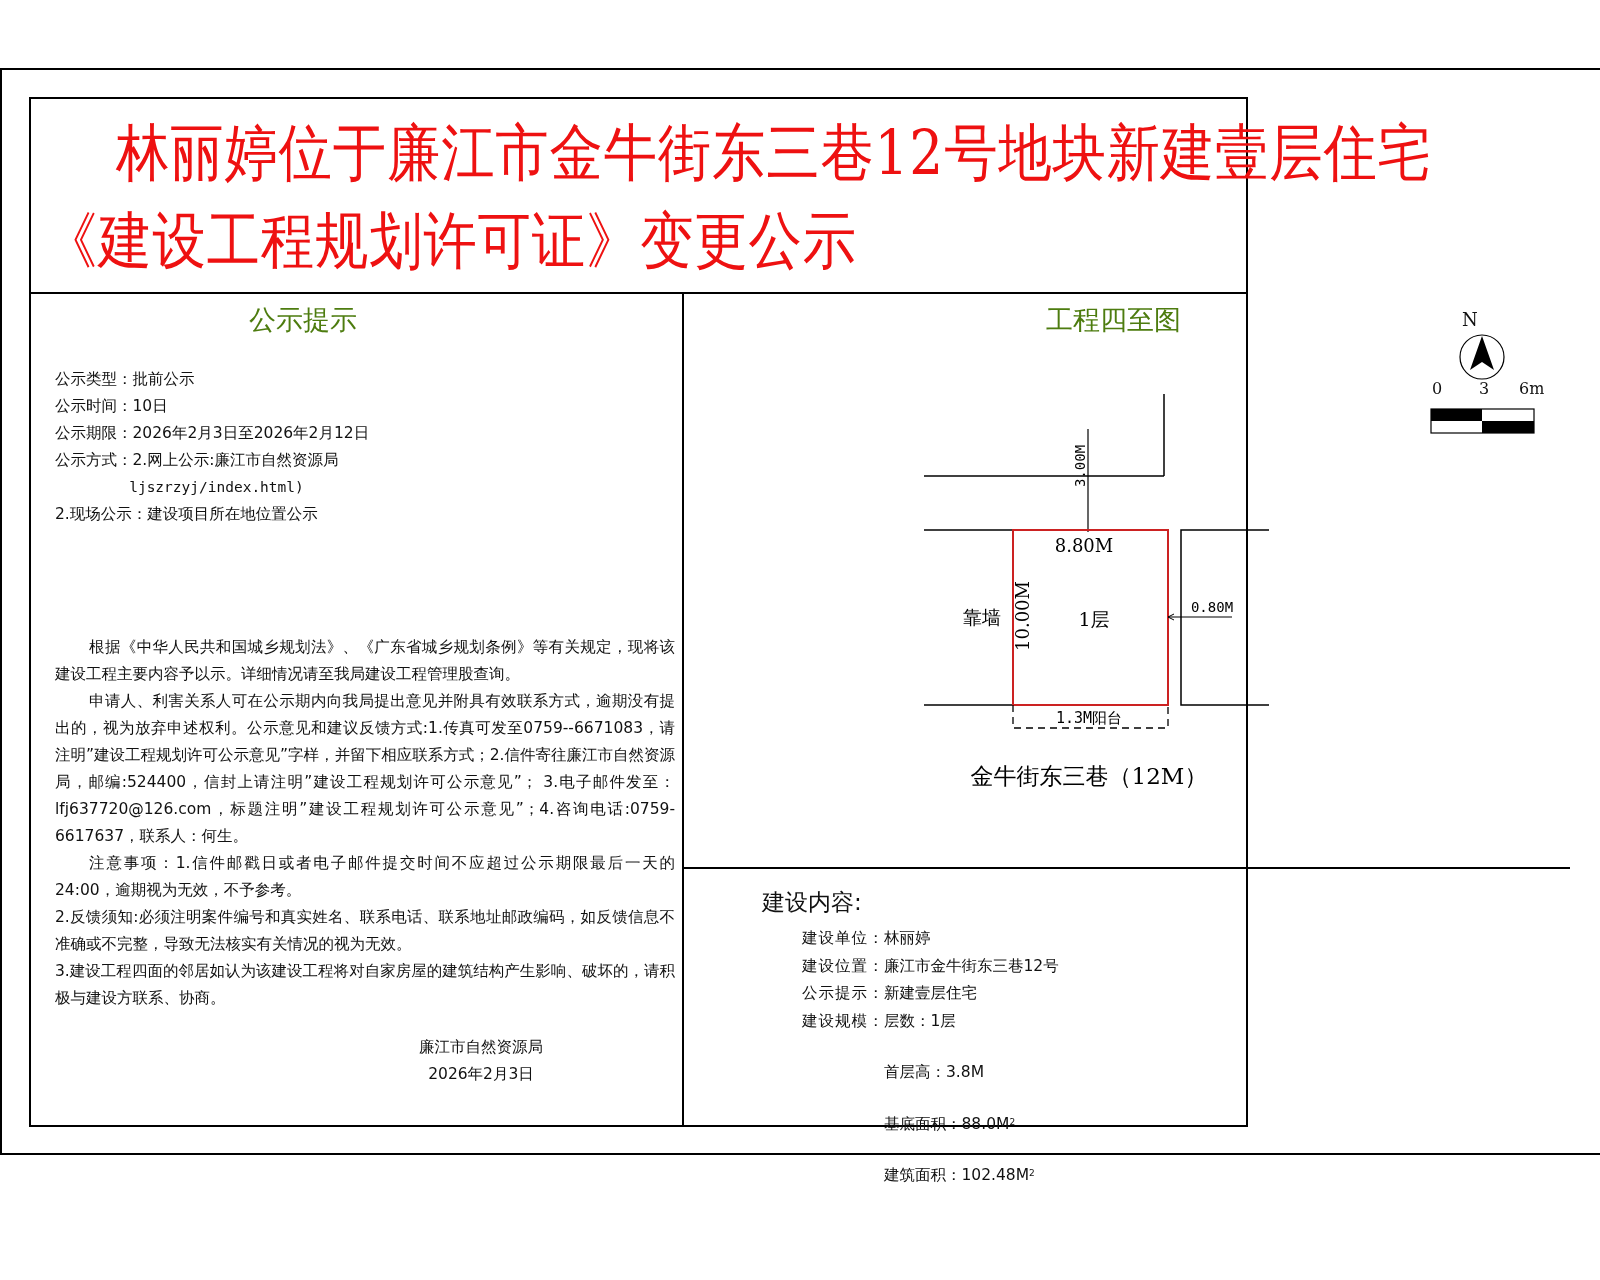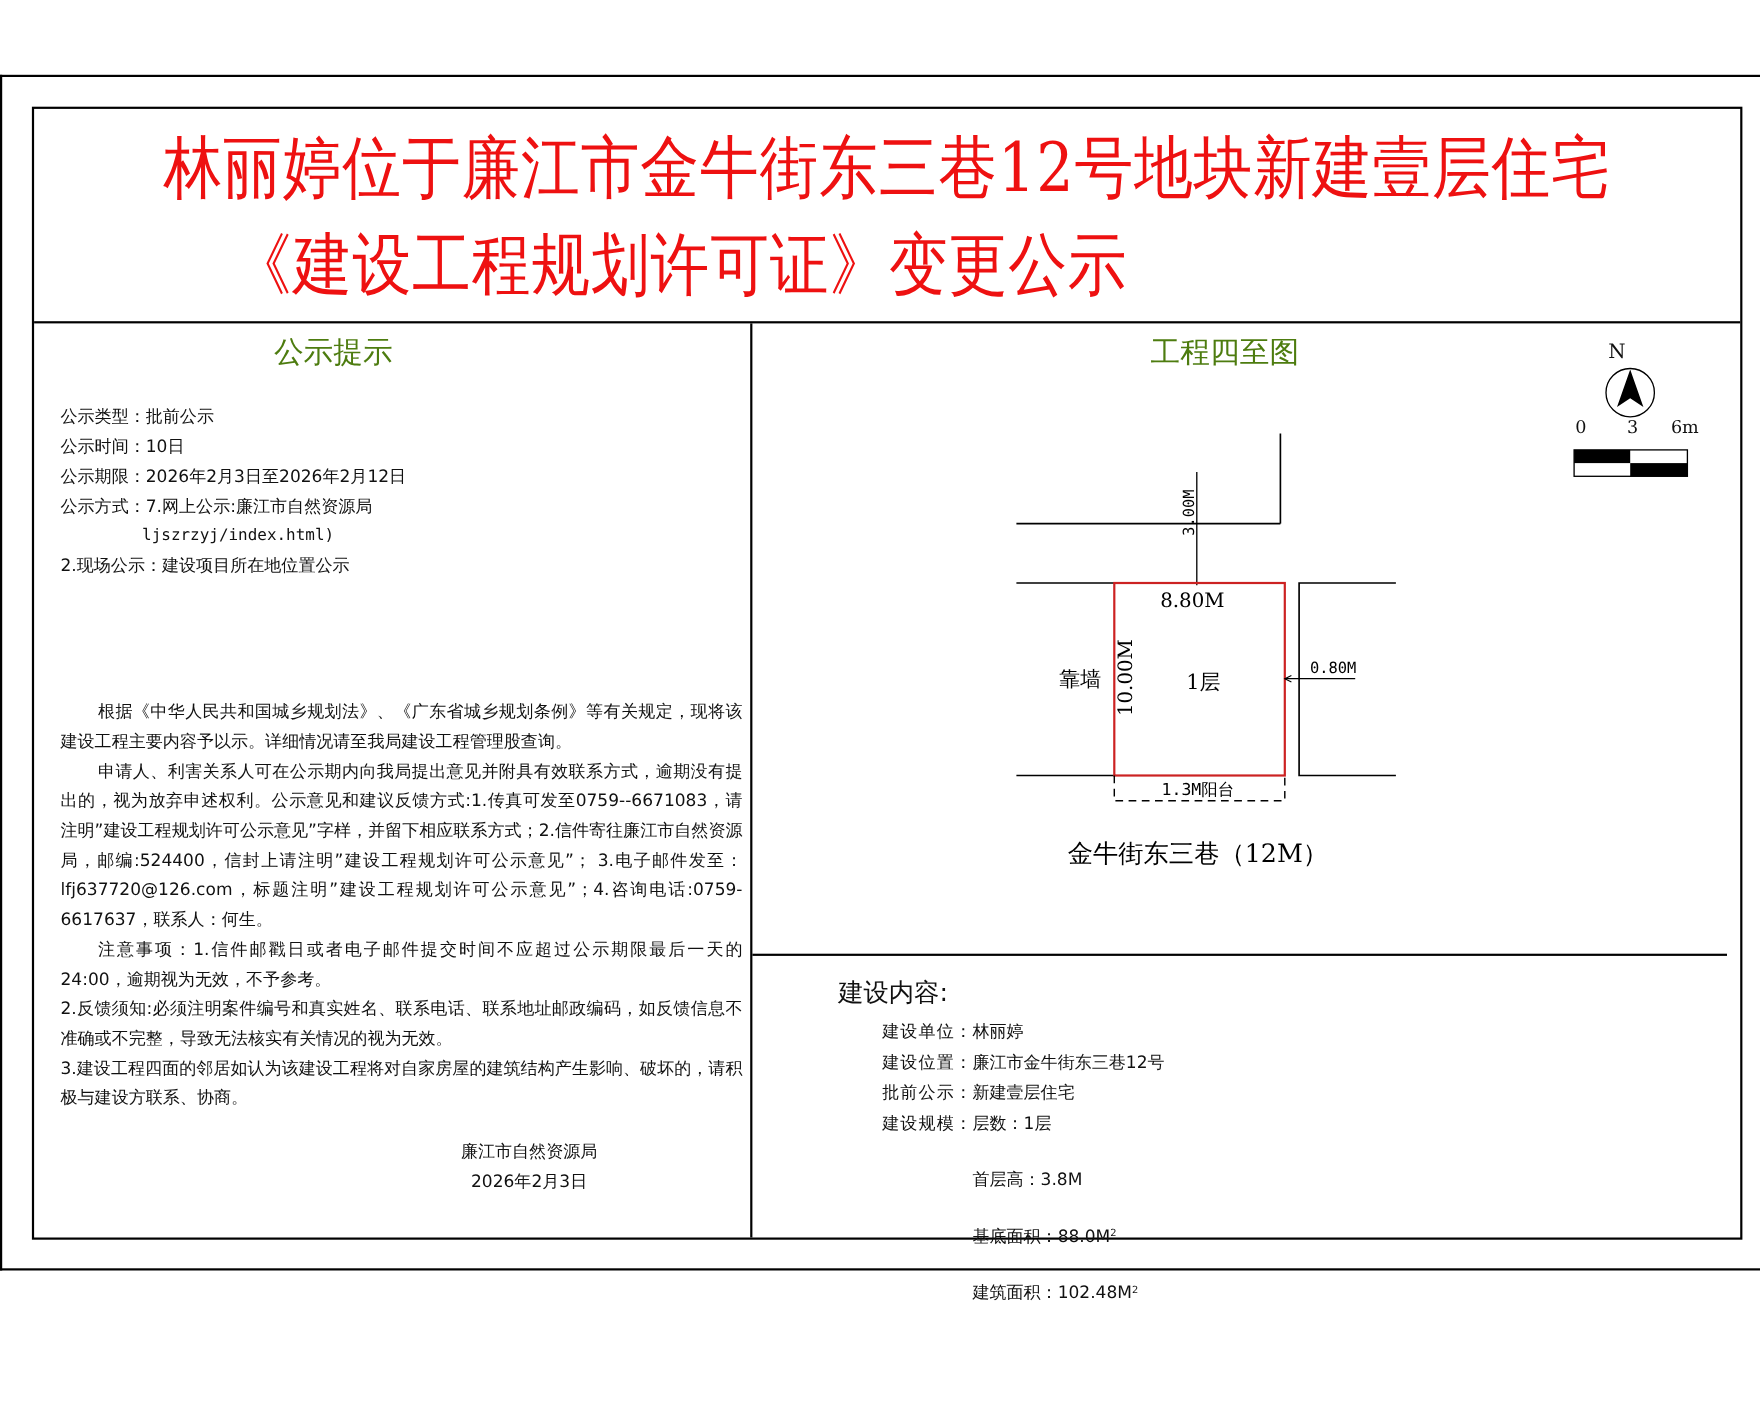--- a/index.html
+++ b/index.html
@@ -1,20 +1,20 @@
 <!DOCTYPE html>
 <html><head>
 <meta charset="utf-8">
 <style>
   html, body { margin:0; padding:0; background:#ffffff; }
   body { width:1600px; height:1280px; position:relative; overflow:hidden;
          font-family:"DejaVu Sans", "Liberation Sans", sans-serif; color:#111; }
   .outer { position:absolute; left:0; top:68px; width:1602px; height:1087px;
            border-top:2px solid #000; border-left:2px solid #000; border-bottom:2px solid #000; box-sizing:border-box; }
-  .inner { position:absolute; left:29px; top:97px; width:1555px; height:1030px;
+  .inner { position:absolute; left:29px; top:97px; width:1219px; height:1030px;
            border:2px solid #000; box-sizing:border-box; }
   .title-area { position:absolute; left:0; top:0; width:100%; height:195px; border-bottom:2px solid #000; box-sizing:border-box; }
   .title-line { position:absolute; left:0; width:100%; text-align:center; color:#ee1111;
                 font-family:"DejaVu Serif", "Liberation Serif", serif; font-size:62px; letter-spacing:1px; white-space:nowrap; transform:scaleX(0.86); transform-origin:center; }
   .title-line.l1 { top:12px; }
   .title-line.l2 { top:100px; left:-188px; }
   .left-panel { position:absolute; left:0; top:195px; width:653px; height:831px; border-right:2px solid #000; box-sizing:border-box; }
   .right-top { position:absolute; left:653px; top:195px; width:886px; height:575px; border-bottom:2px solid #000; box-sizing:border-box; }
   .right-bottom { position:absolute; left:653px; top:770px; width:886px; height:256px; }
   .panel-heading { position:absolute; font-size:27px; color:#4d7c0f; font-family:"DejaVu Sans", sans-serif; }
@@ -48,21 +48,21 @@
     <div class="title-line l2">《建设工程规划许可证》变更公示</div>
   </div>
 
   <div class="left-panel">
     <div class="panel-heading" style="left:218px; top:8px;">公示提示</div>
 
     <div class="info-lines">
       <div><span>公示类型：</span><span>批前公示</span></div>
       <div><span>公示时间：</span><span>10日</span></div>
       <div><span>公示期限：</span><span>2026年2月3日至2026年2月12日</span></div>
-      <div><span>公示方式：</span><span>7.网上公示:廉江市自然资源局</span></div>
+      <div><span>公示方式：</span><span>2.网上公示:廉江市自然资源局</span></div>
       <div class="mono" style="white-space:pre;text-align:center;"> ljszrzyj/index.html)</div>
       <div>2.现场公示：建设项目所在地位置公示</div>
     </div>
 
     <div class="body-text">
       <p class="indent">根据《中华人民共和国城乡规划法》、《广东省城乡规划条例》等有关规定，现将该建设工程主要内容予以示。详细情况请至我局建设工程管理股查询。</p>
       <p class="indent">申请人、利害关系人可在公示期内向我局提出意见并附具有效联系方式，逾期没有提出的，视为放弃申述权利。公示意见和建议反馈方式:1.传真可发至0759--6671083，请注明”建设工程规划许可公示意见”字样，并留下相应联系方式；2.信件寄往廉江市自然资源局，邮编:524400，信封上请注明”建设工程规划许可公示意见”；  3.电子邮件发至：lfj637720@126.com，标题注明”建设工程规划许可公示意见”；4.咨询电话:0759-6617637，联系人：何生。</p>
       <p class="indent">注意事项：1.信件邮戳日或者电子邮件提交时间不应超过公示期限最后一天的24:00，逾期视为无效，不予参考。</p>
       <p>2.反馈须知:必须注明案件编号和真实姓名、联系电话、联系地址邮政编码，如反馈信息不准确或不完整，导致无法核实有关情况的视为无效。</p>
       <p>3.建设工程四面的邻居如认为该建设工程将对自家房屋的建筑结构产生影响、破坏的，请积极与建设方联系、协商。</p>
@@ -133,21 +133,21 @@
       <span style="left:42px;">3</span>
       <span style="left:82px;text-align:center;">6m</span>
     </div>
   </div>
 
   <div class="right-bottom">
     <div class="construction-title">建设内容:</div>
     <div class="c-rows">
       <div class="c-row"><span class="lbl">建设单位：</span><span>林丽婷</span></div>
       <div class="c-row"><span class="lbl">建设位置：</span><span>廉江市金牛街东三巷12号</span></div>
-      <div class="c-row"><span class="lbl">批前公示：</span><span>新建壹层住宅</span></div>
+      <div class="c-row"><span class="lbl">公示提示：</span><span>新建壹层住宅</span></div>
       <div class="c-row"><span class="lbl">建设规模：</span><span>层数：1层</span></div>
       <div class="c-row sub"><span>首层高：3.8M</span></div>
       <div class="c-row sub"><span>基底面积：88.0M</span><sup>2</sup></div>
       <div class="c-row sub"><span>建筑面积：102.48M</span><sup>2</sup></div>
     </div>
   </div>
 
 </div>
 
 </body></html>

